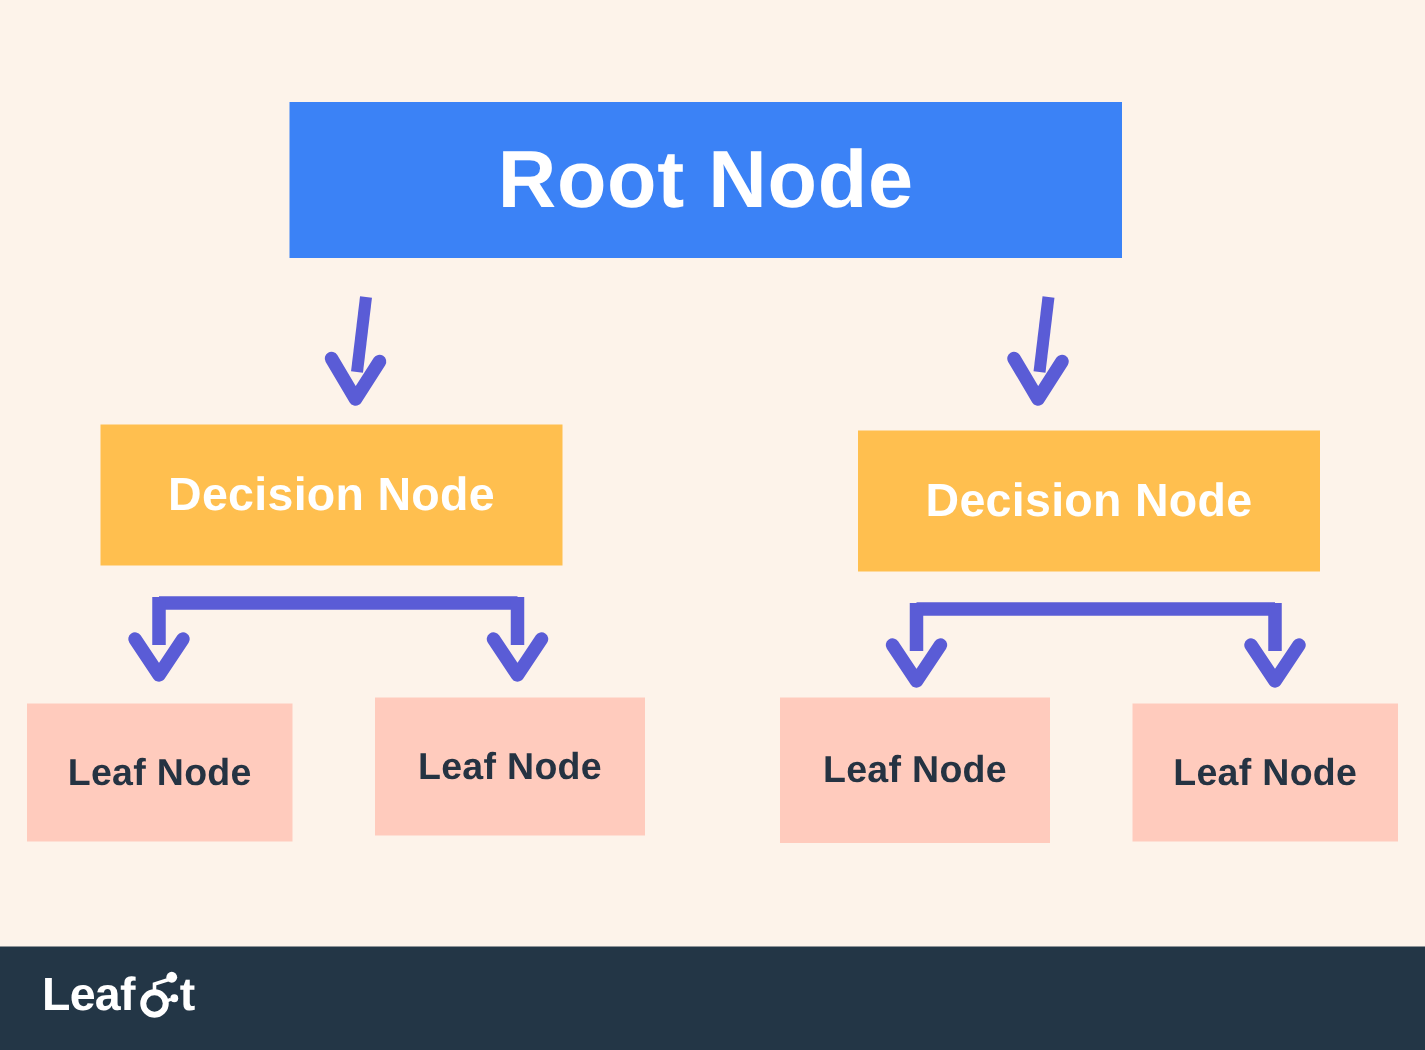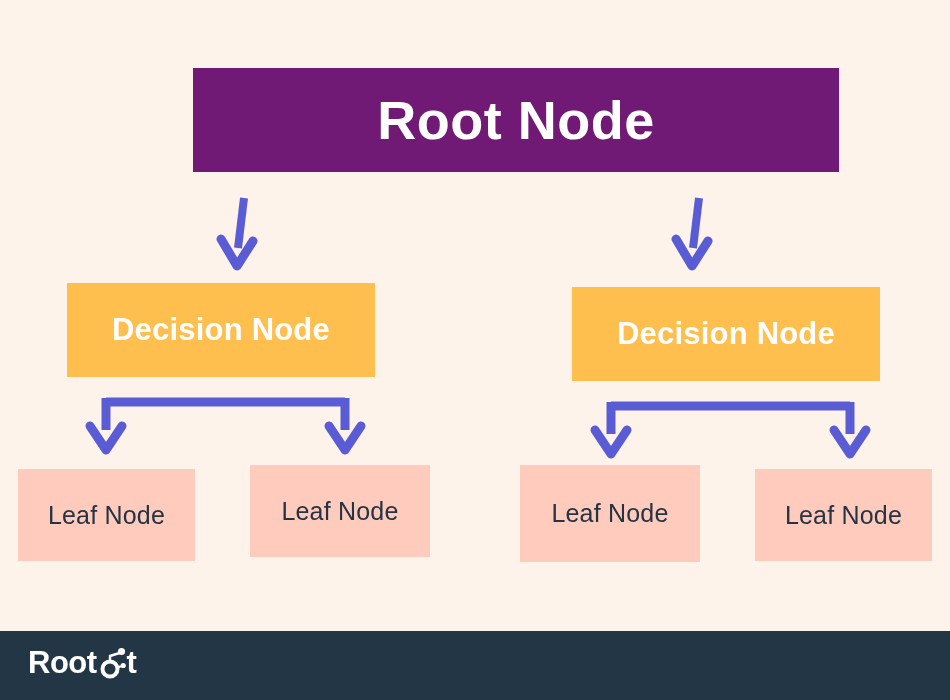--- a/index.html
+++ b/index.html
@@ -14,43 +14,43 @@
   .node{
     position:absolute;
     display:flex;align-items:center;justify-content:center;
     box-sizing:border-box;
     text-align:center;
     line-height:1.05;
   }
 
   
   #root-node{
-    left:193px;top:68px;width:646px;height:104px;
-    background:#701a75;
+    left:193px;top:68px;width:555px;height:104px;
+    background:#3b82f6;
   }
   #root-node .node-label{
     color:#FFFFFF;font-size:54px;font-weight:700;letter-spacing:0.5px;
   }
 
   
   .decision-node{background:#FFBF4F;align-items:center;}
   #decision-node-left{left:67px;top:283px;width:308px;height:94px;}
   #decision-node-right{left:572px;top:287px;width:308px;height:94px;}
   .decision-node .node-label{
     color:#FFFFFF;font-size:31px;font-weight:700;letter-spacing:0.2px;
   }
 
   
   .leaf-node{background:#FFCBBD;}
   #leaf-node-1{left:18px;top:469px;width:177px;height:92px;}
   #leaf-node-2{left:250px;top:465px;width:180px;height:92px;}
   #leaf-node-3{left:520px;top:465px;width:180px;height:97px;}
   #leaf-node-4{left:755px;top:469px;width:177px;height:92px;}
   .leaf-node .node-label{
-    color:#253342;font-size:25px;font-weight:400;letter-spacing:0.2px;
+    color:#253342;font-size:25px;font-weight:700;letter-spacing:0.2px;
   }
 
   
   .connector{position:absolute;overflow:visible;}
   #connector-root-left{left:200px;top:190px;}
   #connector-root-right{left:655px;top:190px;}
   #connector-decision-left{left:80px;top:382px;}
   #connector-decision-right{left:585px;top:386px;}
 
   
@@ -121,21 +121,21 @@
     <span class="node-label">Leaf Node</span>
   </div>
 
   <div class="node leaf-node" id="leaf-node-4">
     <span class="node-label">Leaf Node</span>
   </div>
 
   <div id="footer-bar"></div>
 
   <div id="hubspot-logo">
-    <span id="hubspot-wordmark">Root</span>
+    <span id="hubspot-wordmark">Leaf</span>
     <svg width="30" height="34" viewBox="0 0 30 34" style="margin:0 0px 0 0;">
       <circle cx="13" cy="23" r="7.5" fill="none" stroke="#FFFFFF" stroke-width="4"></circle>
       <circle cx="24.5" cy="5.5" r="3.6" fill="#FFFFFF"></circle>
       <circle cx="26.2" cy="19.5" r="2.6" fill="#FFFFFF"></circle>
       <path d="M13 15.5 L13 10 L22.5 7" stroke="#FFFFFF" stroke-width="2.4" fill="none"></path>
       <path d="M20.5 21.5 L24 20.2" stroke="#FFFFFF" stroke-width="2.2" fill="none"></path>
     </svg>
     <span id="hubspot-wordmark" style="color:#FFFFFF;font-size:31px;font-weight:700;">t</span>
   </div>
 

